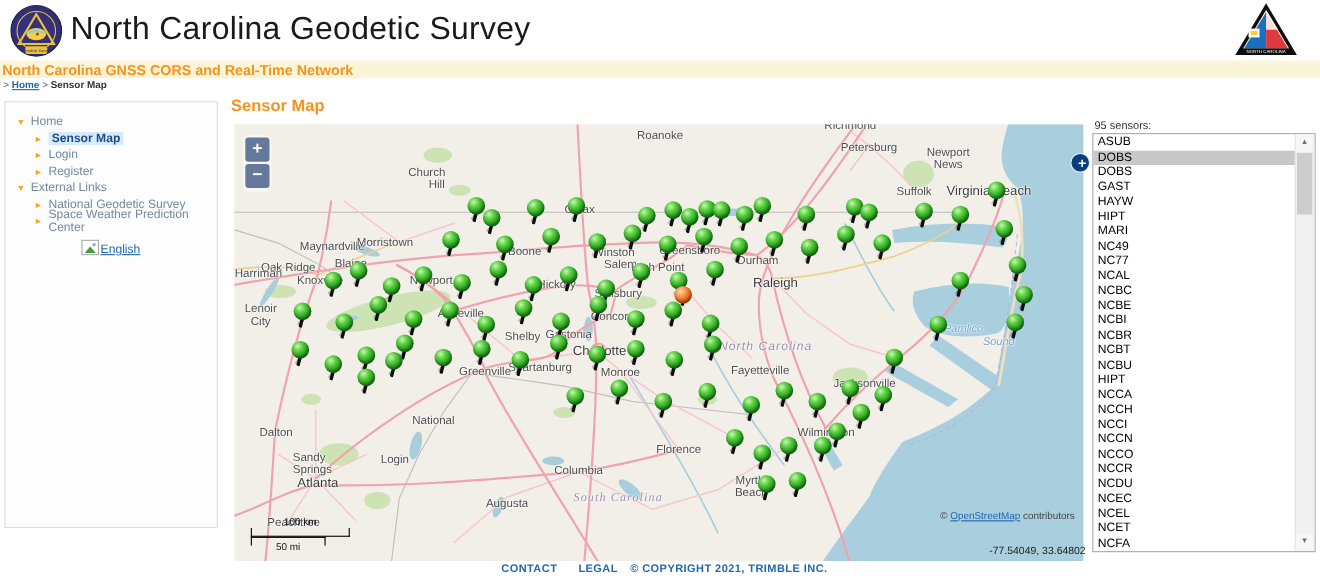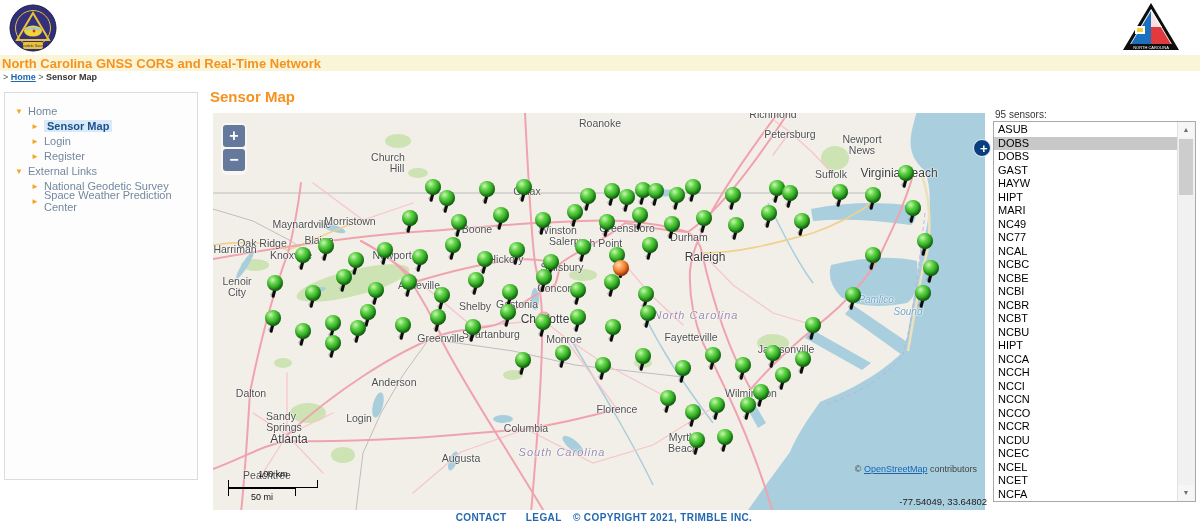--- a/index.html
+++ b/index.html
@@ -103,20 +103,21 @@
   <svg class="logo-left" viewBox="0 0 48 48">
     <circle cx="24" cy="24" r="23" fill="#312f75" stroke="#1d1b50" stroke-width="1"></circle>
     <circle cx="24" cy="24" r="17.5" fill="#3a38884d" stroke="#e8c23a" stroke-width="1"></circle>
     <polygon points="24,9 40,36 8,36" fill="none" stroke="#e8c23a" stroke-width="2"></polygon>
     <ellipse cx="24" cy="27" rx="9" ry="5.5" fill="#f2d23c"></ellipse>
     <path d="M17,26 q7,-4 14,0" fill="none" stroke="#8fc7e8" stroke-width="2"></path>
     <circle cx="25" cy="27" r="1.4" fill="#c0392b"></circle>
     <rect x="14" y="38" width="20" height="7" rx="2" fill="#e8c23a"></rect>
     <text x="24" y="43" text-anchor="middle" font-size="3.4" fill="#312f75">Geodetic Survey</text>
   </svg>
+  <div class="page-title">North Carolina Geodetic Survey</div>
   <svg class="logo-right" viewBox="0 0 58 53">
     <polygon points="29,1 57,48 1,48" fill="#0d0d0d"></polygon>
     <polygon points="29,7 51,44 7,44" fill="#ffffff"></polygon>
     <polygon points="29,9 29,42 9,42" fill="#1b6fbf"></polygon>
     <polygon points="29,9 49,42 29,42" fill="#e03a3e"></polygon>
     <rect x="13" y="24" width="10" height="8" fill="#ffffff"></rect>
     <rect x="15" y="26" width="6" height="4" fill="#f2d23c"></rect>
     <polygon points="29,7 40,25 29,25" fill="#ffffff" opacity="0.85"></polygon>
     <rect x="7" y="42" width="44" height="6" fill="#0d0d0d"></rect>
     <text x="29" y="46.6" text-anchor="middle" font-size="4" fill="#ffffff">NORTH CAROLINA</text>
@@ -158,20 +159,23 @@
       </div>
       <div class="nav-row child">
         <span class="arrow">►</span>
         <span class="nav-label">National Geodetic Survey</span>
       </div>
       <div class="nav-row child">
         <span class="arrow">►</span>
         <span class="nav-label">Space Weather Prediction Center</span>
       </div>
     </div>
+  <div class="lang">
+    <span class="broken-img"></span><a>English</a>
+  </div>
 </div>
 
 <div class="main-title">Sensor Map</div>
 
 <div class="map-outer">
   <div class="map-clip">
     <svg width="772" height="397" viewBox="0 0 772 397">
       <rect x="0" y="0" width="772" height="397" fill="#f2efe9"></rect>
 
       <g fill="#cde3b3">
@@ -300,23 +304,23 @@
         <div class="mlabel city" style="left: 228px; top: 219px;">Greenville</div>
         <div class="mlabel city" style="left: 351px; top: 220px;">Monroe</div>
         <div class="mlabel region" style="left: 483px; top: 196px;">North Carolina</div>
         <div class="mlabel city" style="left: 478px; top: 218px;">Fayetteville</div>
         <div class="mlabel city" style="left: 573px; top: 230px;">Jacksonville</div>
         <div class="mlabel city" style="left: 538px; top: 274px;">Wilmington</div>
         <div class="mlabel city" style="left: 404px; top: 290px;">Florence</div>
         <div class="mlabel city" style="left: 313px; top: 309px;">Columbia</div>
         <div class="mlabel city" style="left: 470px; top: 318px;">Myrtle</div>
         <div class="mlabel city" style="left: 470px; top: 329px;">Beach</div>
-        <div class="mlabel region" style="left: 349px; top: 333px;">South Carolina</div>
+        <div class="mlabel region" style="left: 349px; top: 333px; font-family: Liberation Serif, serif;">South Carolina</div>
         <div class="mlabel city" style="left: 38px; top: 274px;">Dalton</div>
-        <div class="mlabel city" style="left: 181px; top: 263px;">Anderson</div>
+        <div class="mlabel city" style="left: 181px; top: 263px;">National</div>
         <div class="mlabel city" style="left: 146px; top: 299px;">Login</div>
         <div class="mlabel city" style="left: 68px; top: 297px;">Sandy</div>
         <div class="mlabel city" style="left: 71px; top: 308px;">Springs</div>
         <div class="mlabel city-lg" style="left: 76px; top: 319px;">Atlanta</div>
         <div class="mlabel city" style="left: 248px; top: 339px;">Augusta</div>
         <div class="mlabel city" style="left: 54px; top: 356px;">Peachtree</div>
         <div class="mlabel water" style="left: 663px; top: 181px;">Pamlico</div>
         <div class="mlabel water" style="left: 666px; top: 193px; margin-left: 29px;">Sound</div>
       </div>
     <div>

